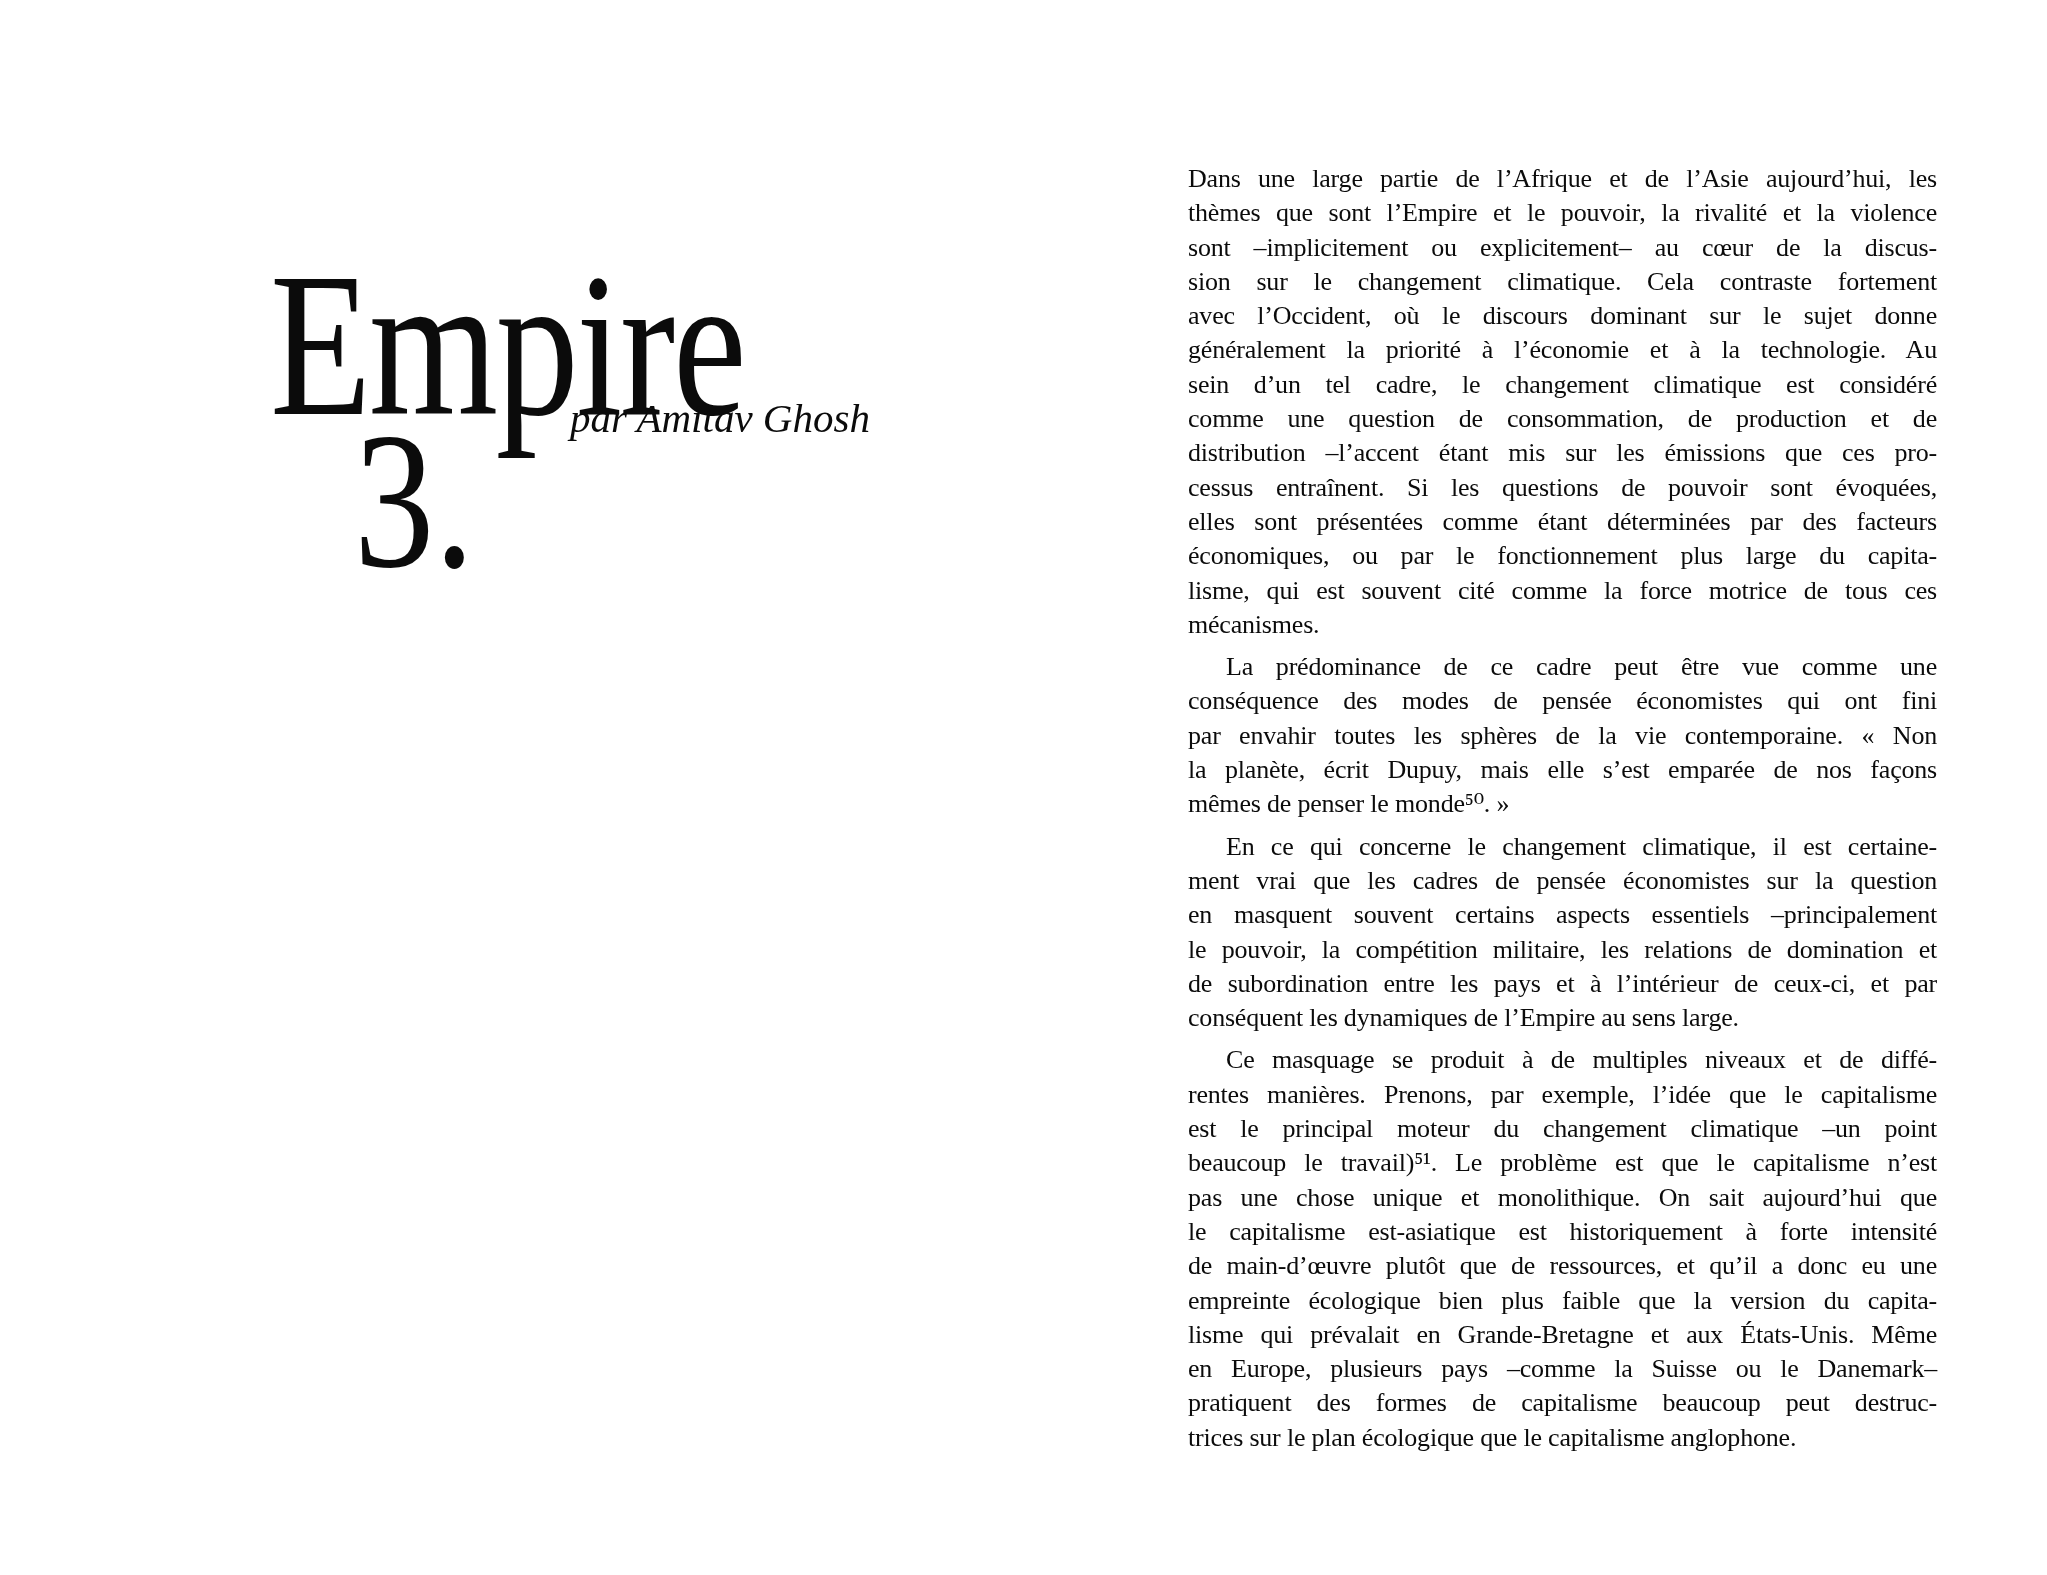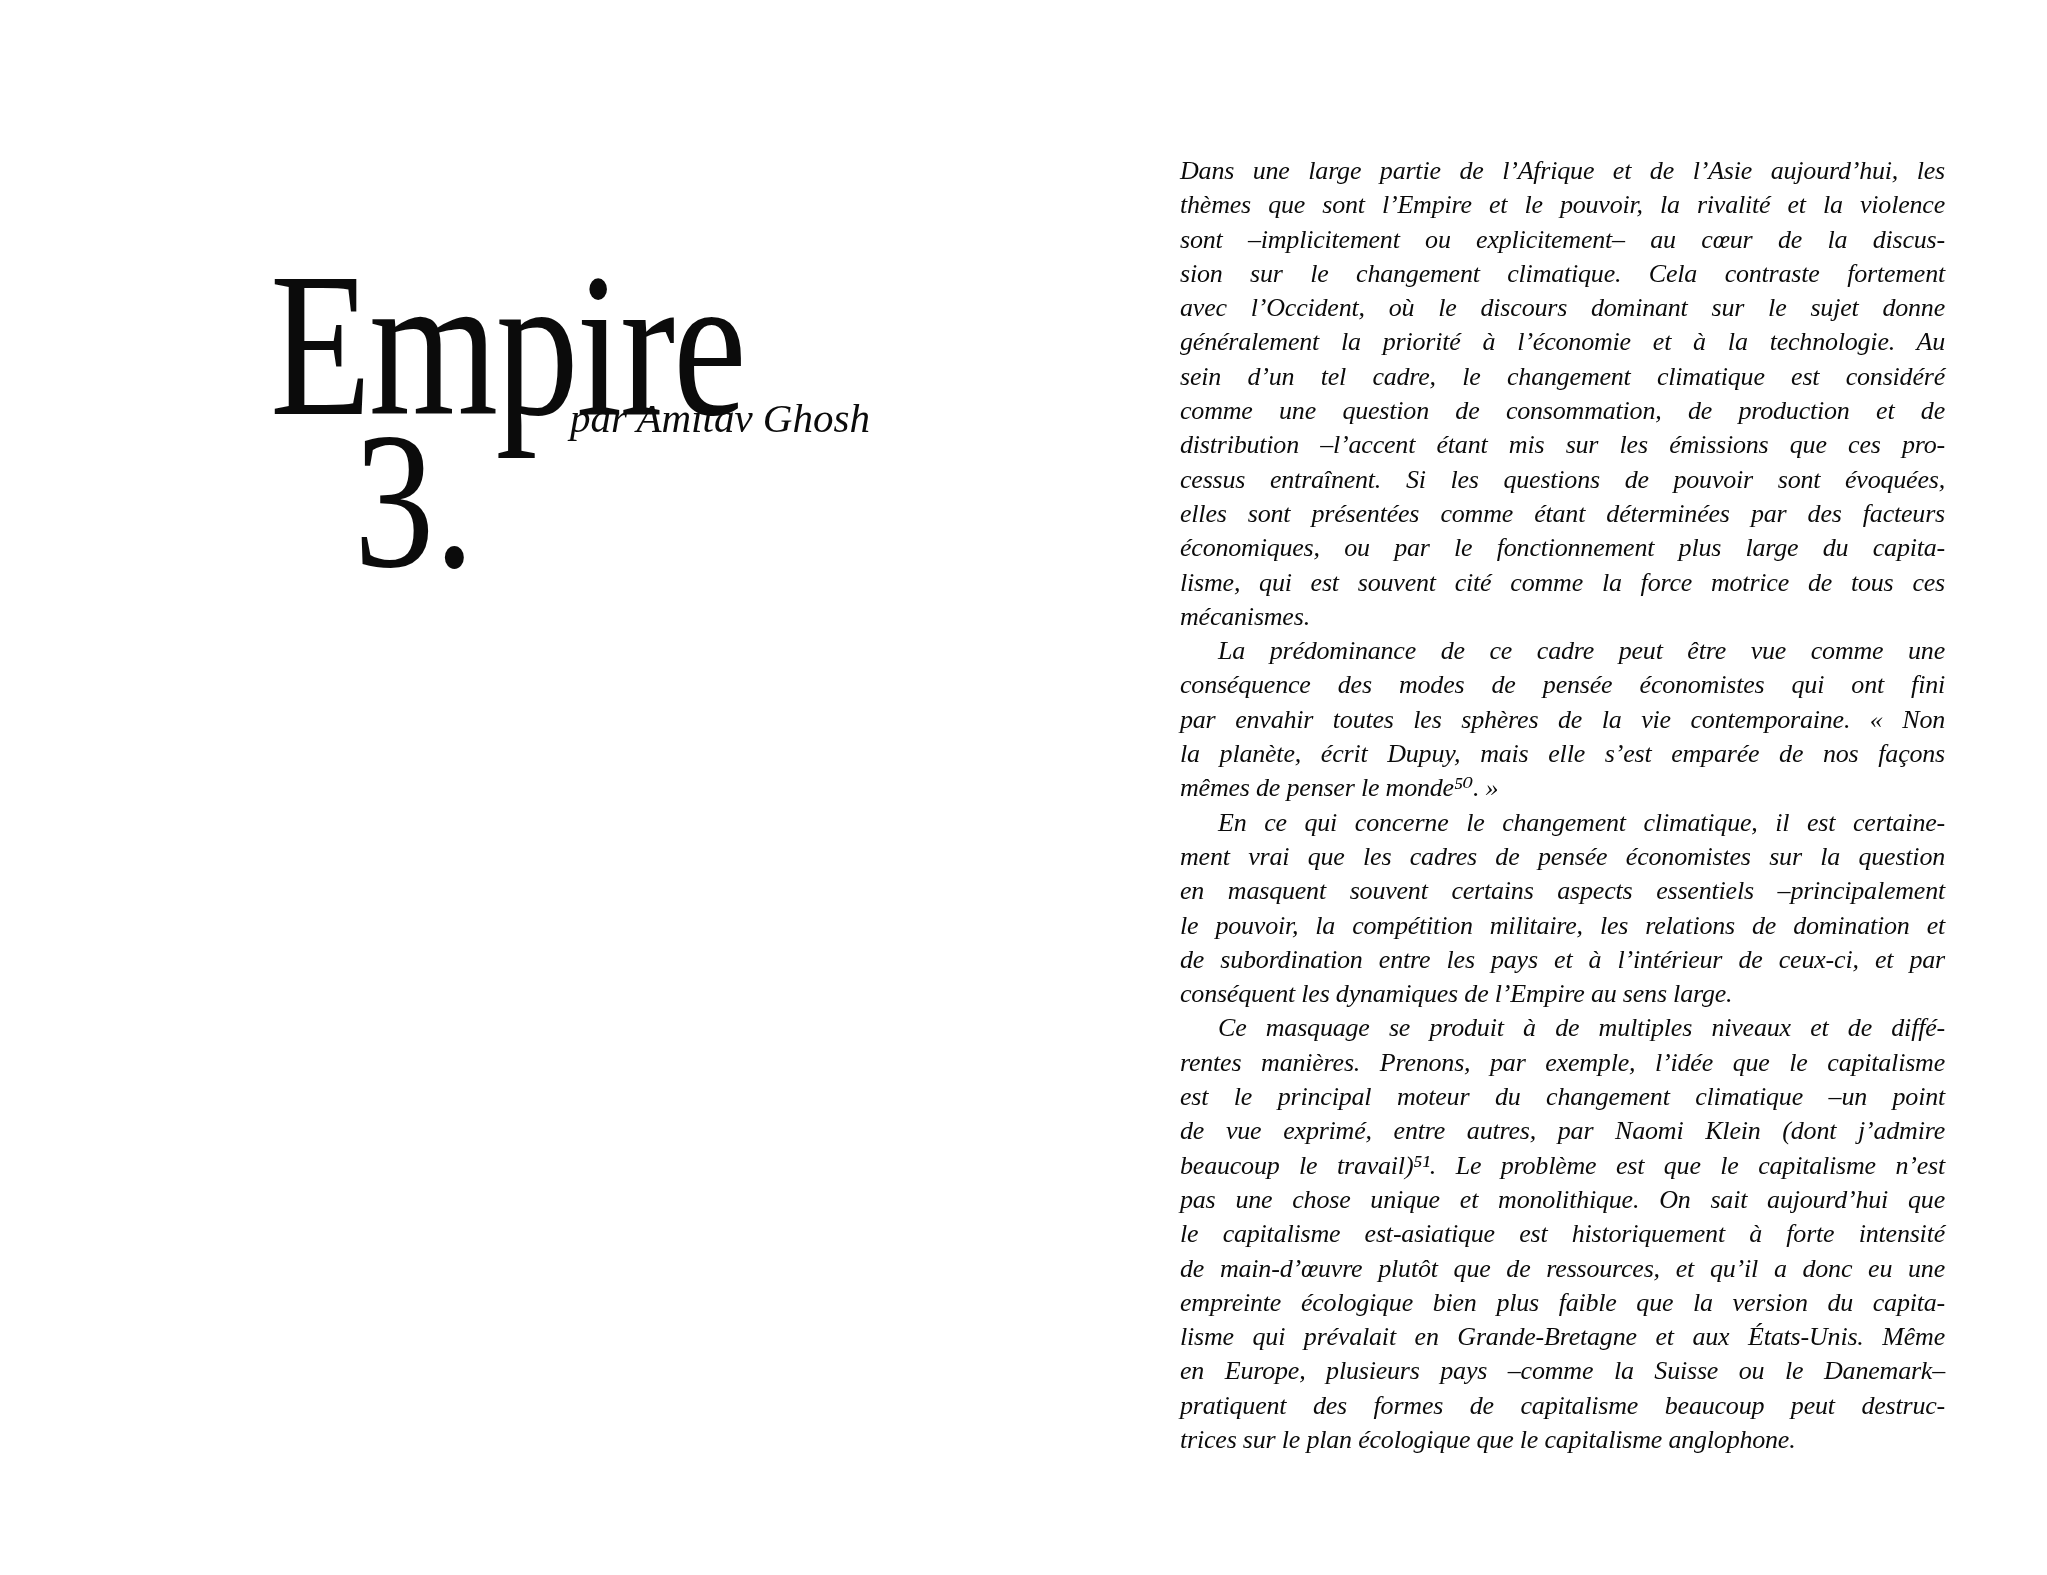--- a/index.html
+++ b/index.html
@@ -64,21 +64,21 @@
   
   .text-column {
     position: absolute;
     left: 1180px;
     top: 154px;
     width: 765px;
     font-size: 26px;
     line-height: 34.3px;
     letter-spacing: -0.2px;
   }
-  .paragraph { margin: 0; padding: 0; font-style: italic; }
+  .paragraph { margin: 8px; padding: 0; }
   .tline {
     text-align: justify;
     text-align-last: justify;
     -moz-text-align-last: justify;
     text-justify: inter-word;
   }
   .tline.last {
     text-align-last: left;
     -moz-text-align-last: left;
   }
@@ -127,21 +127,20 @@
         <div class="tline">ment vrai que les cadres de pensée économistes sur la question</div>
         <div class="tline">en masquent souvent certains aspects essentiels –principalement</div>
         <div class="tline">le pouvoir, la compétition militaire, les relations de domination et</div>
         <div class="tline">de subordination entre les pays et à l’intérieur de ceux-ci, et par</div>
         <div class="tline last">conséquent les dynamiques de l’Empire au sens large.</div>
       </div>
       <div class="paragraph">
         <div class="tline indent">Ce masquage se produit à de multiples niveaux et de diffé-</div>
         <div class="tline">rentes manières. Prenons, par exemple, l’idée que le capitalisme</div>
         <div class="tline">est le principal moteur du changement climatique –un point</div>
-        <div class="tline">de vue exprimé, entre autres, par Naomi Klein (dont j’admire</div>
         <div class="tline">beaucoup le travail)⁵¹. Le problème est que le capitalisme n’est</div>
         <div class="tline">pas une chose unique et monolithique. On sait aujourd’hui que</div>
         <div class="tline">le capitalisme est-asiatique est historiquement à forte intensité</div>
         <div class="tline">de main-d’œuvre plutôt que de ressources, et qu’il a donc eu une</div>
         <div class="tline">empreinte écologique bien plus faible que la version du capita-</div>
         <div class="tline">lisme qui prévalait en Grande-Bretagne et aux États-Unis. Même</div>
         <div class="tline">en Europe, plusieurs pays –comme la Suisse ou le Danemark–</div>
         <div class="tline">pratiquent des formes de capitalisme beaucoup peut destruc-</div>
         <div class="tline last">trices sur le plan écologique que le capitalisme anglophone.</div>
       </div>

